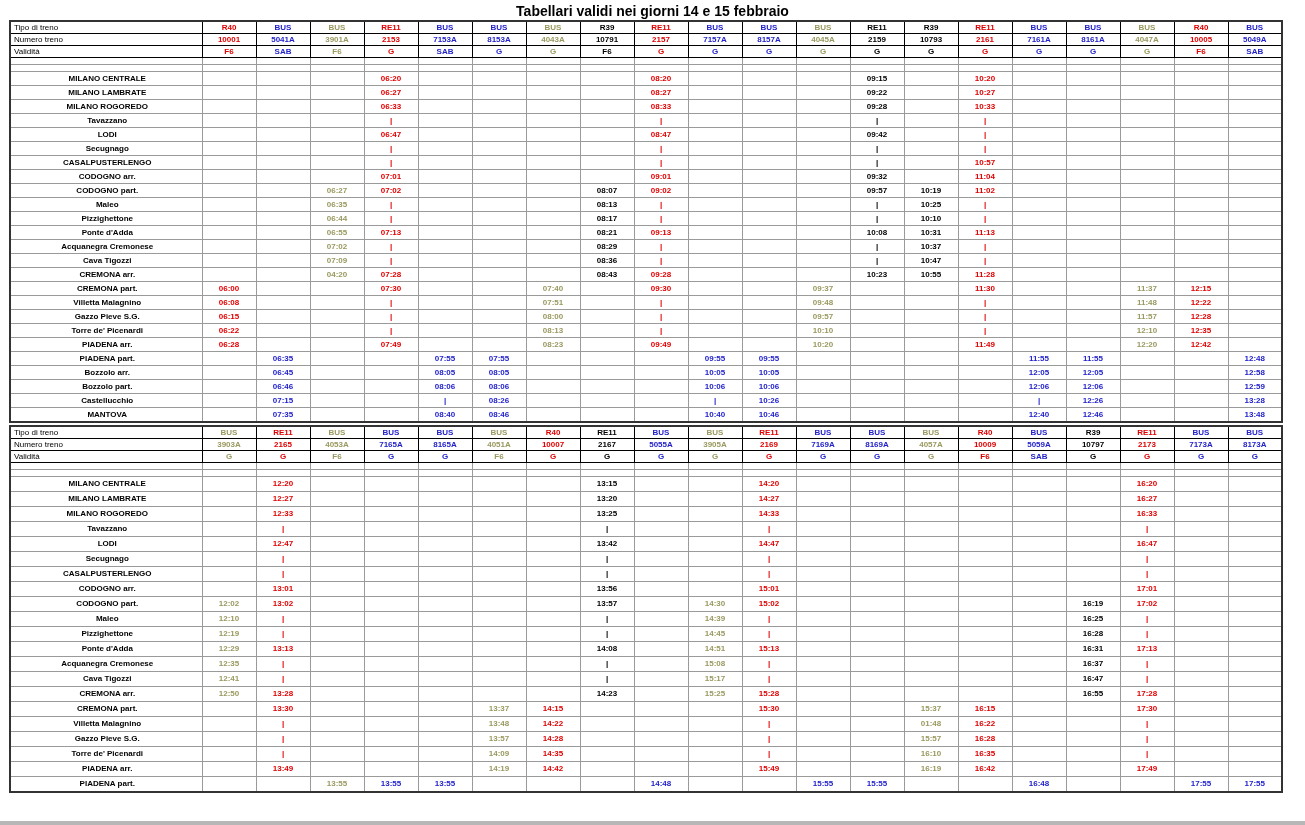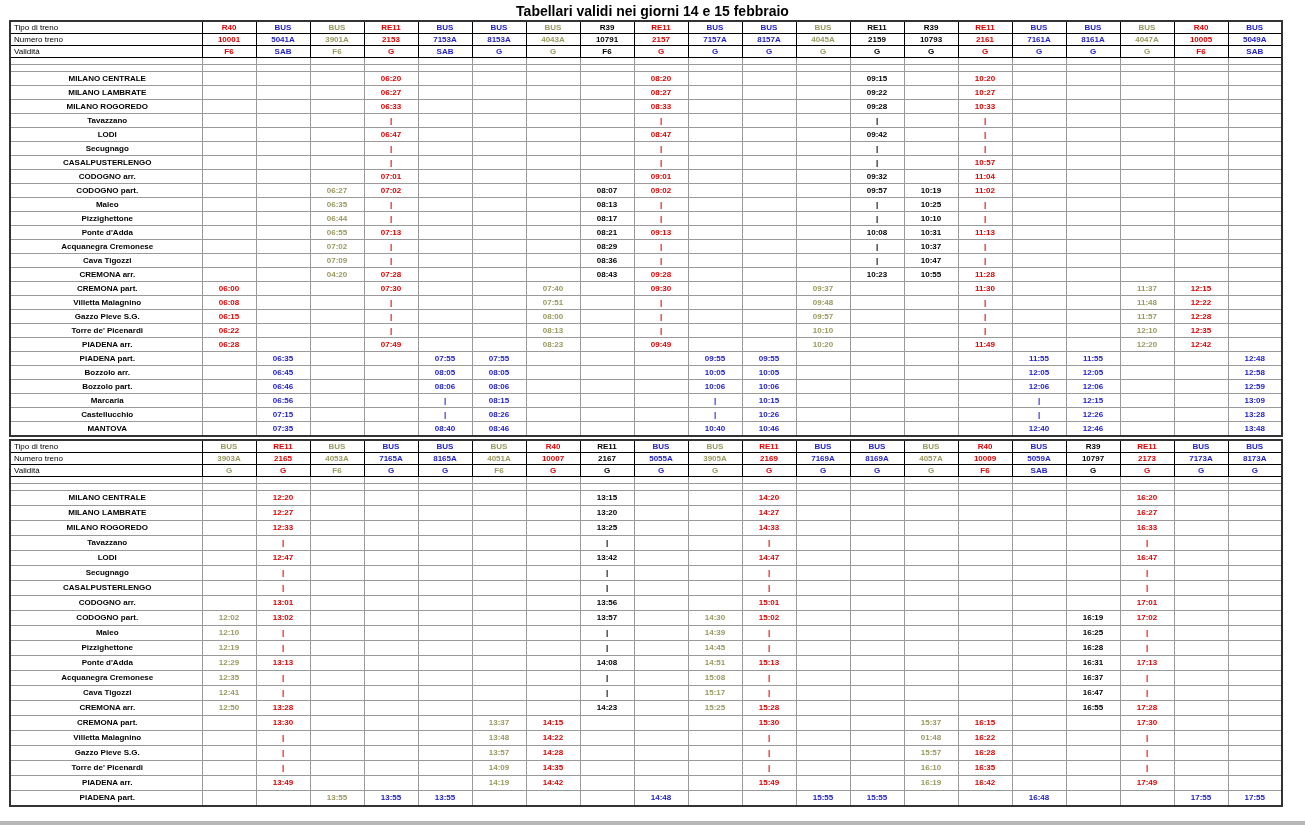--- a/index.html
+++ b/index.html
@@ -688,43 +688,20 @@
         <td style="color:#000000"></td>
         <td style="color:#000000"></td>
         <td style="color:#e00000"></td>
         <td style="color:#2222cc">12:06</td>
         <td style="color:#2222cc">12:06</td>
         <td style="color:#999960"></td>
         <td style="color:#e00000"></td>
         <td style="color:#2222cc">12:59</td>
       </tr>
       <tr class="drow">
-        <td class="stname">Marcaria</td>
-        <td style="color:#e00000"></td>
-        <td style="color:#2222cc">06:56</td>
-        <td style="color:#999960"></td>
-        <td style="color:#e00000"></td>
-        <td style="color:#2222cc">|</td>
-        <td style="color:#2222cc">08:15</td>
-        <td style="color:#999960"></td>
-        <td style="color:#000000"></td>
-        <td style="color:#e00000"></td>
-        <td style="color:#2222cc">|</td>
-        <td style="color:#2222cc">10:15</td>
-        <td style="color:#999960"></td>
-        <td style="color:#000000"></td>
-        <td style="color:#000000"></td>
-        <td style="color:#e00000"></td>
-        <td style="color:#2222cc">|</td>
-        <td style="color:#2222cc">12:15</td>
-        <td style="color:#999960"></td>
-        <td style="color:#e00000"></td>
-        <td style="color:#2222cc">13:09</td>
-      </tr>
-      <tr class="drow">
         <td class="stname">Castellucchio</td>
         <td style="color:#e00000"></td>
         <td style="color:#2222cc">07:15</td>
         <td style="color:#999960"></td>
         <td style="color:#e00000"></td>
         <td style="color:#2222cc">|</td>
         <td style="color:#2222cc">08:26</td>
         <td style="color:#999960"></td>
         <td style="color:#000000"></td>
         <td style="color:#e00000"></td>

